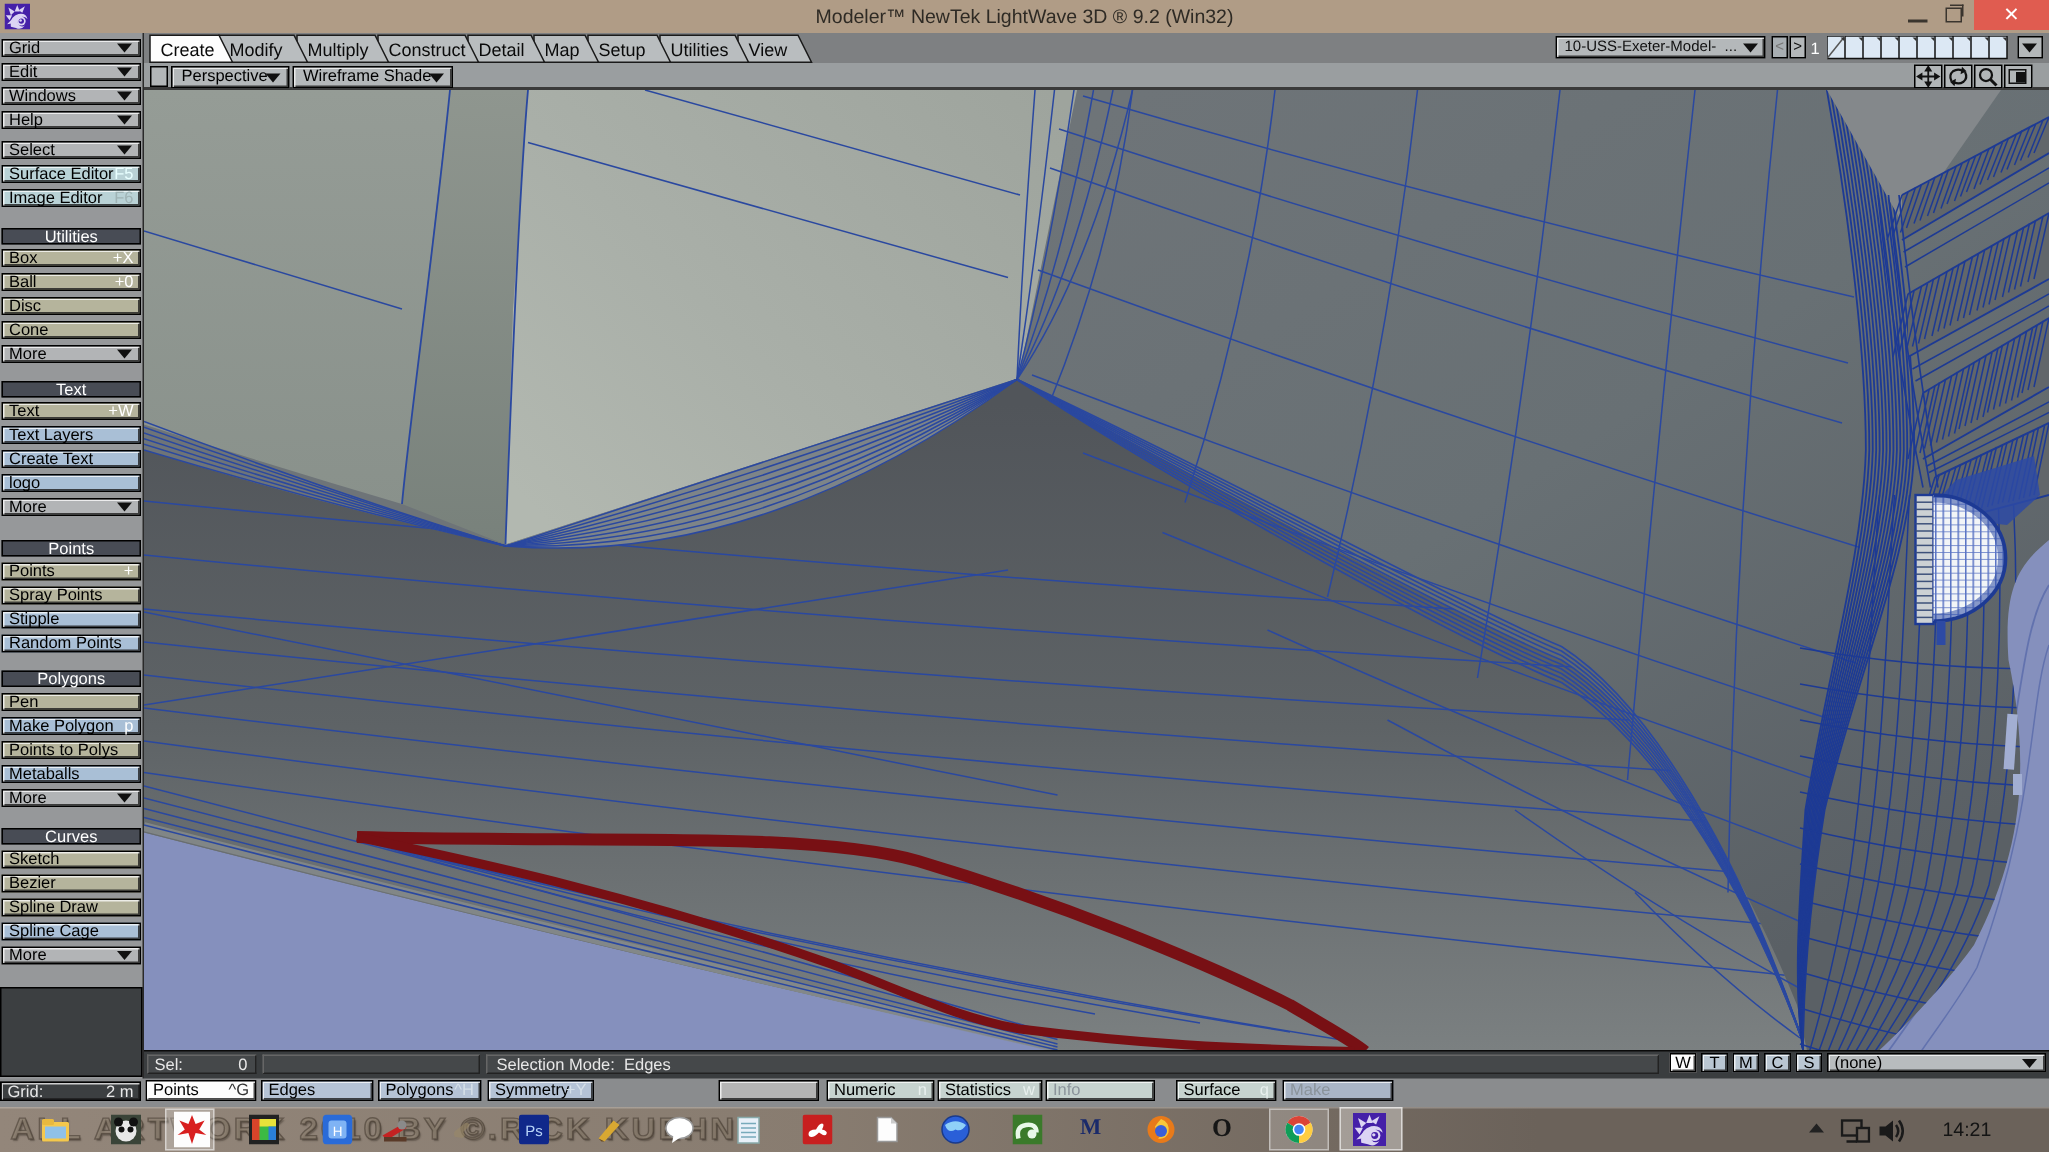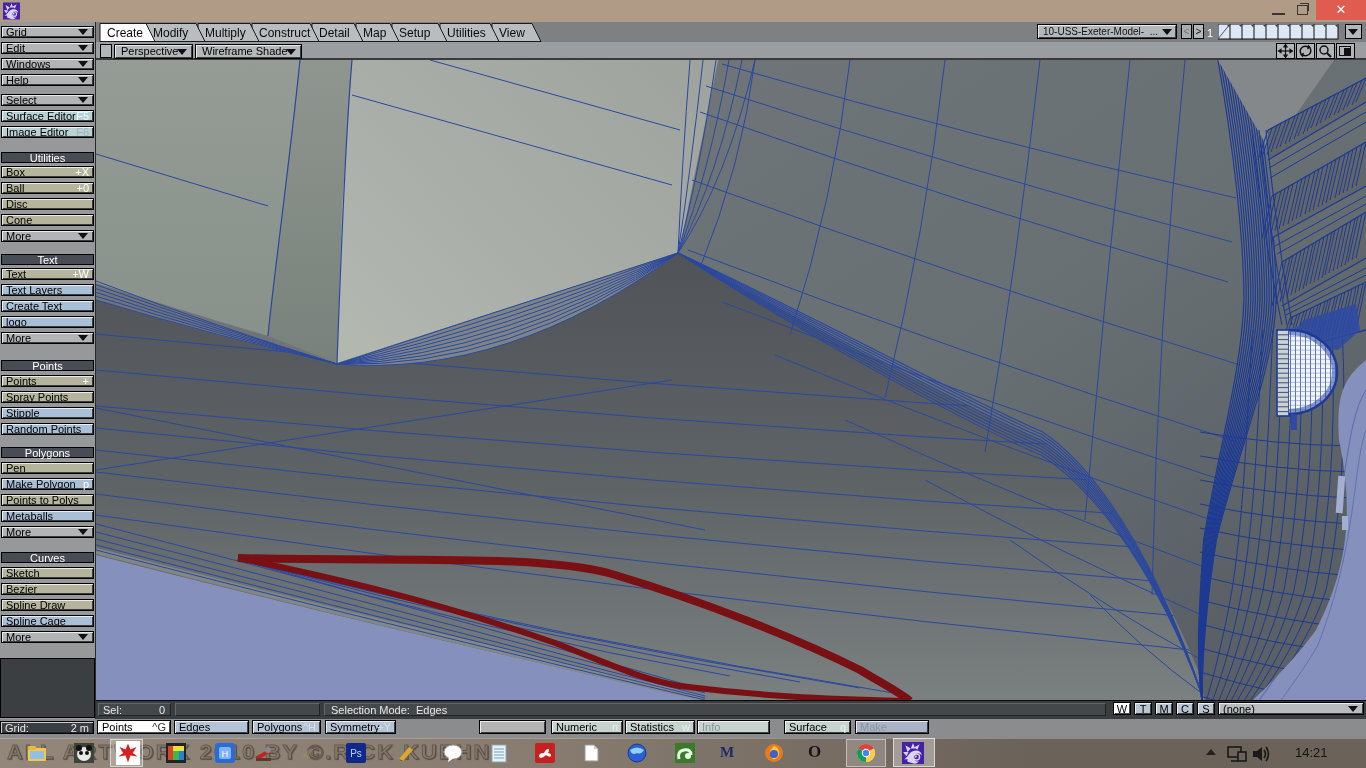--- a/index.html
+++ b/index.html
@@ -14,20 +14,21 @@
         <path d="M3,3 L8,6 L5,9 Z"></path>
         <path d="M16,2 L14,7 L11,5 Z"></path>
         <path d="M1,9 L6,9 L4,13 Z"></path>
         <path d="M2,16 L6,12 L8,15 Z"></path>
       </g>
       <path d="M5,18 Q4,10 11,8 Q17,7 18,12 Q15,9 12,11 Q9,13 11,16 Q13,19 16,17 Q13,21 9,19 Z" fill="#dcd4f4"></path>
       <circle cx="13.2" cy="13.6" r="3.4" fill="#dcd4f4"></circle>
       <circle cx="13.2" cy="13.6" r="2.1" fill="#4520a8"></circle>
       <circle cx="12.6" cy="13.2" r="1" fill="#dcd4f4"></circle>
     </svg>
+  <div class="abs" style="left:0;right:0;top:3px;text-align:center;font-size:13px;color:#2e2a24;">Modeler™ NewTek LightWave 3D ® 9.2 (Win32)</div>
   <div class="abs" style="left:1272px;top:13px;width:13px;height:2px;background:#3a352e;"></div>
   <div class="abs" style="left:1297px;top:5px;width:11px;height:10px;border:1.5px solid #3a352e;background:transparent;"></div>
   <div class="abs" style="left:1300px;top:3px;width:9px;height:8px;border-top:1.5px solid #3a352e;border-right:1.5px solid #3a352e;"></div>
   <div class="abs" style="left:1316px;top:0;width:50px;height:20px;background:#e05c50;color:#fff;text-align:center;font-size:13px;line-height:20px;">✕</div>
 </div>
 
 <div class="abs" style="left:0;top:22px;width:96px;height:698px;background:#96989a;border-right:1px solid #2a2a2a;">
 </div>
 <div style="position:absolute;left:1px;top:26px;width:93px;height:12px;background:#b2b4b6;border:1px solid #000;box-shadow:inset 1px 1px 0 rgba(255,255,255,0.75),inset -1px -1px 0 rgba(30,30,30,0.8);">
     <span style="position:absolute;left:4px;top:50%;transform:translateY(-50%);color:#000;font-size:11px;white-space:nowrap;">Grid</span>

